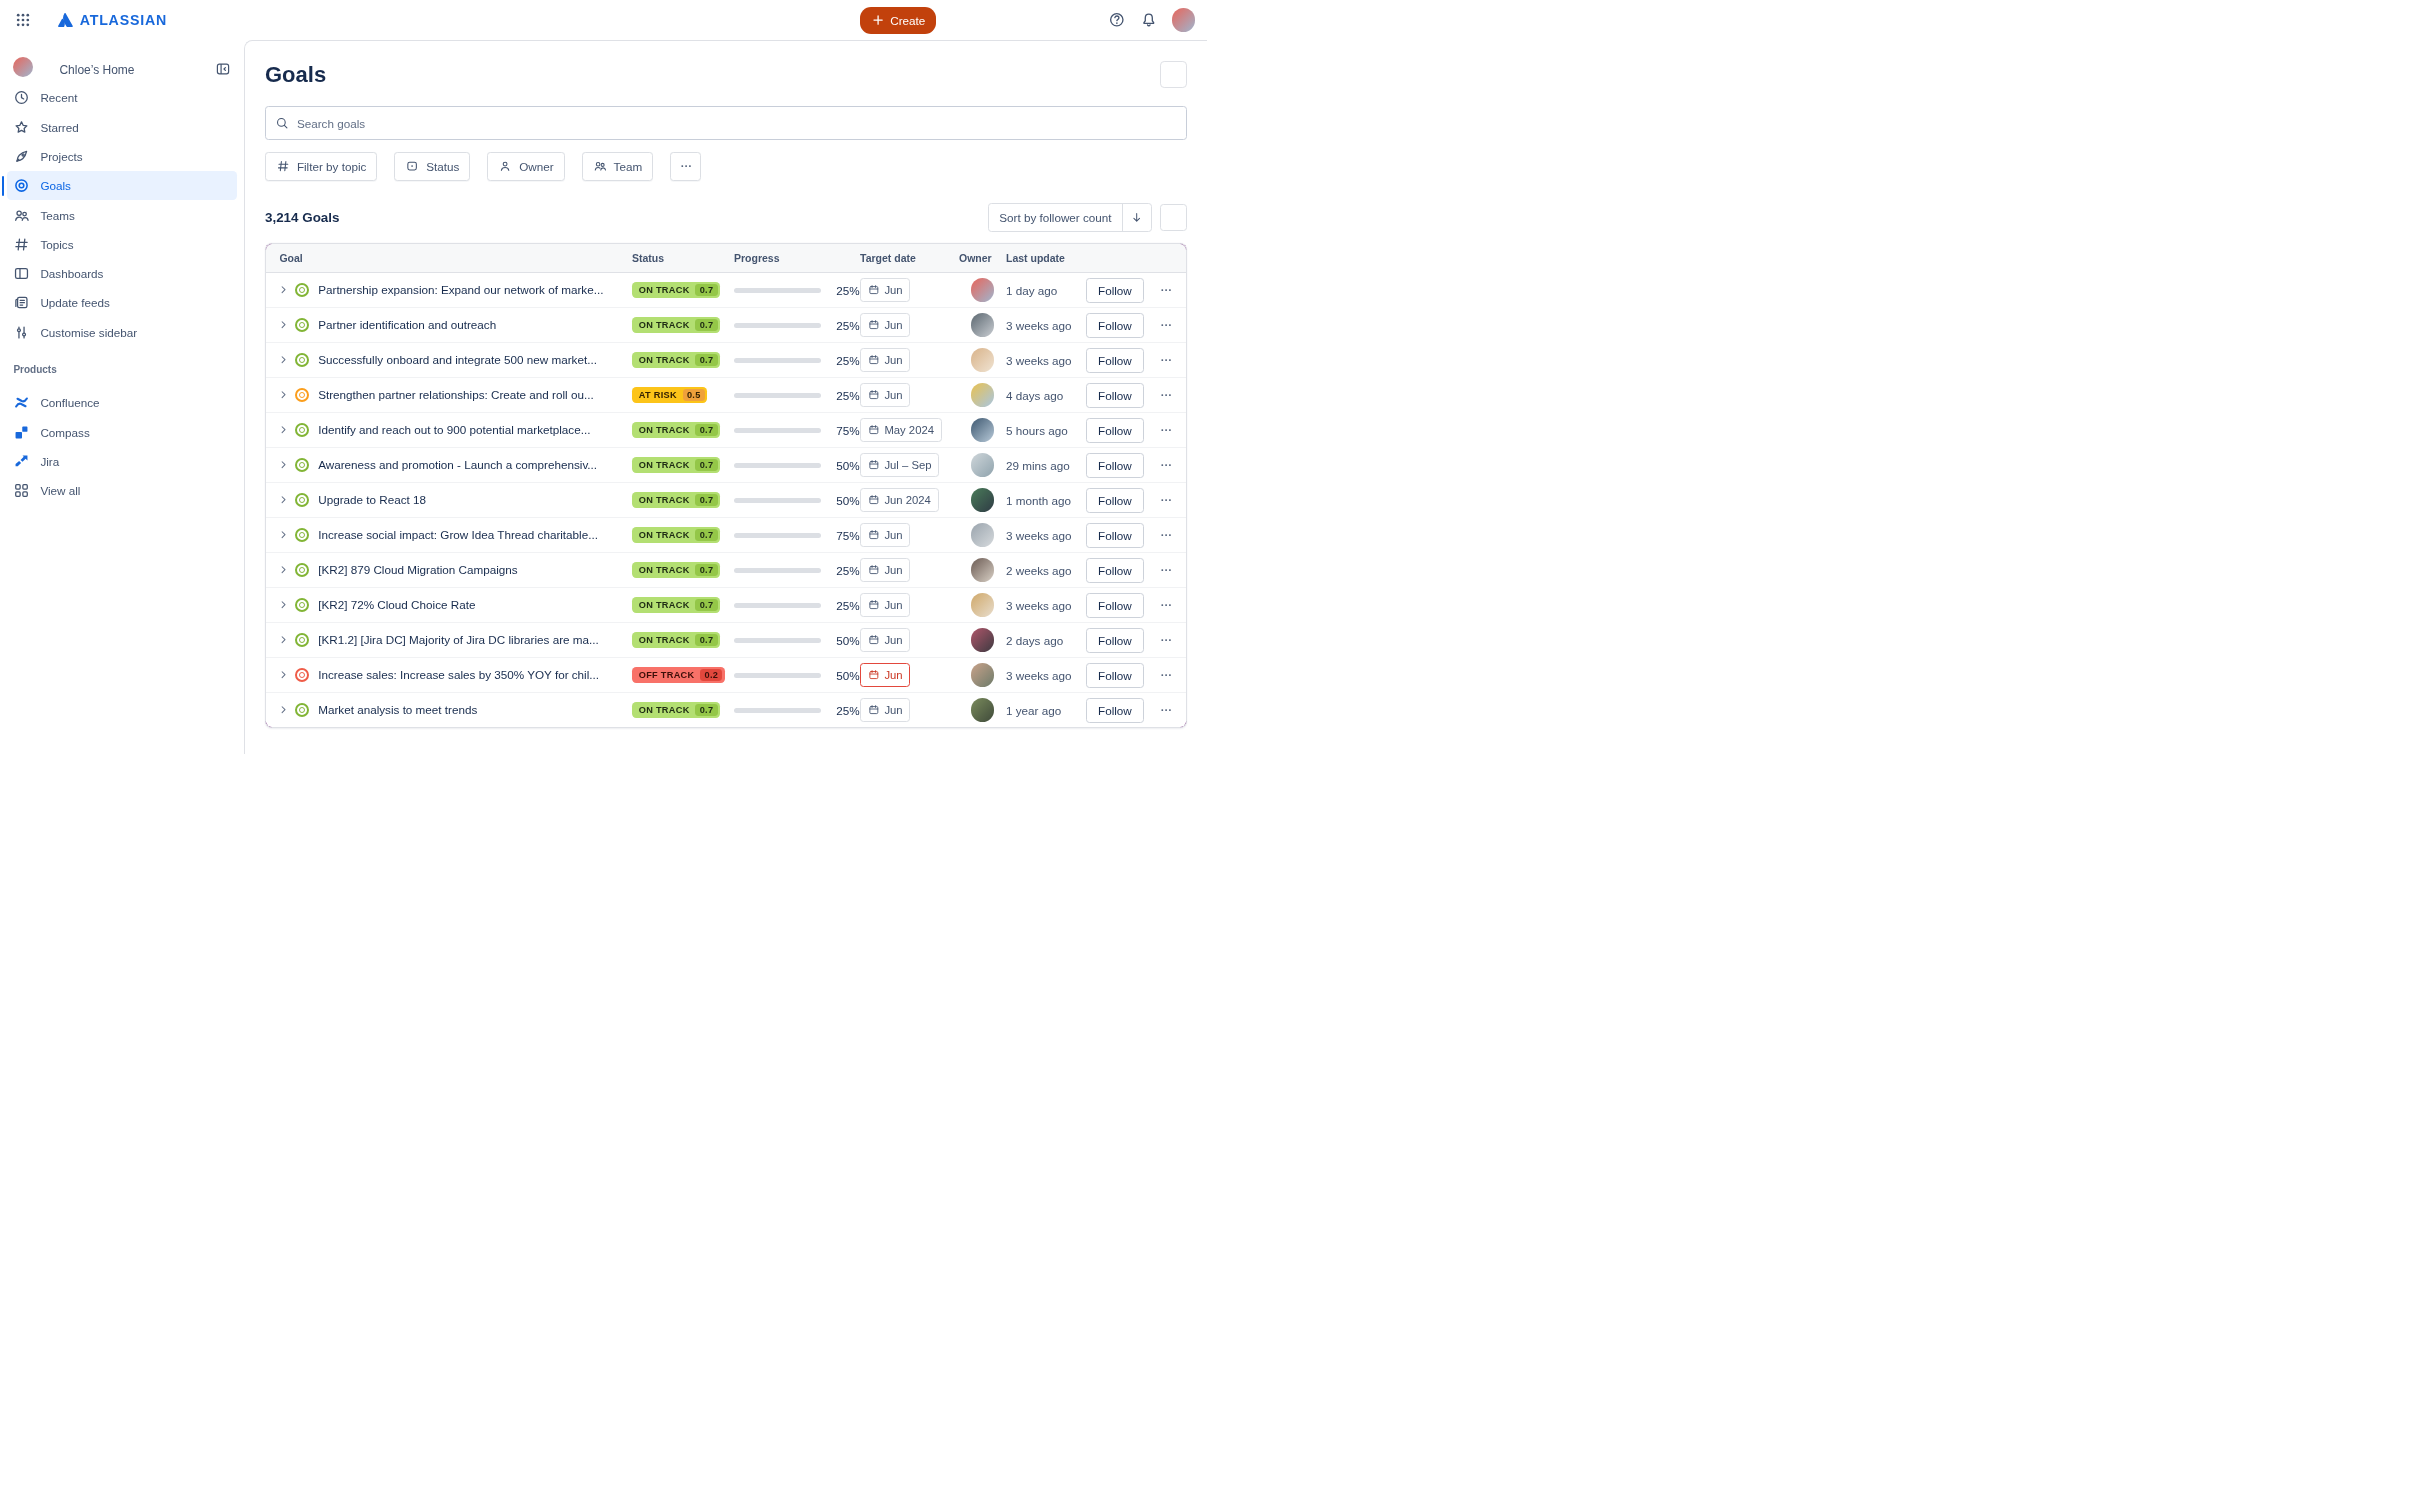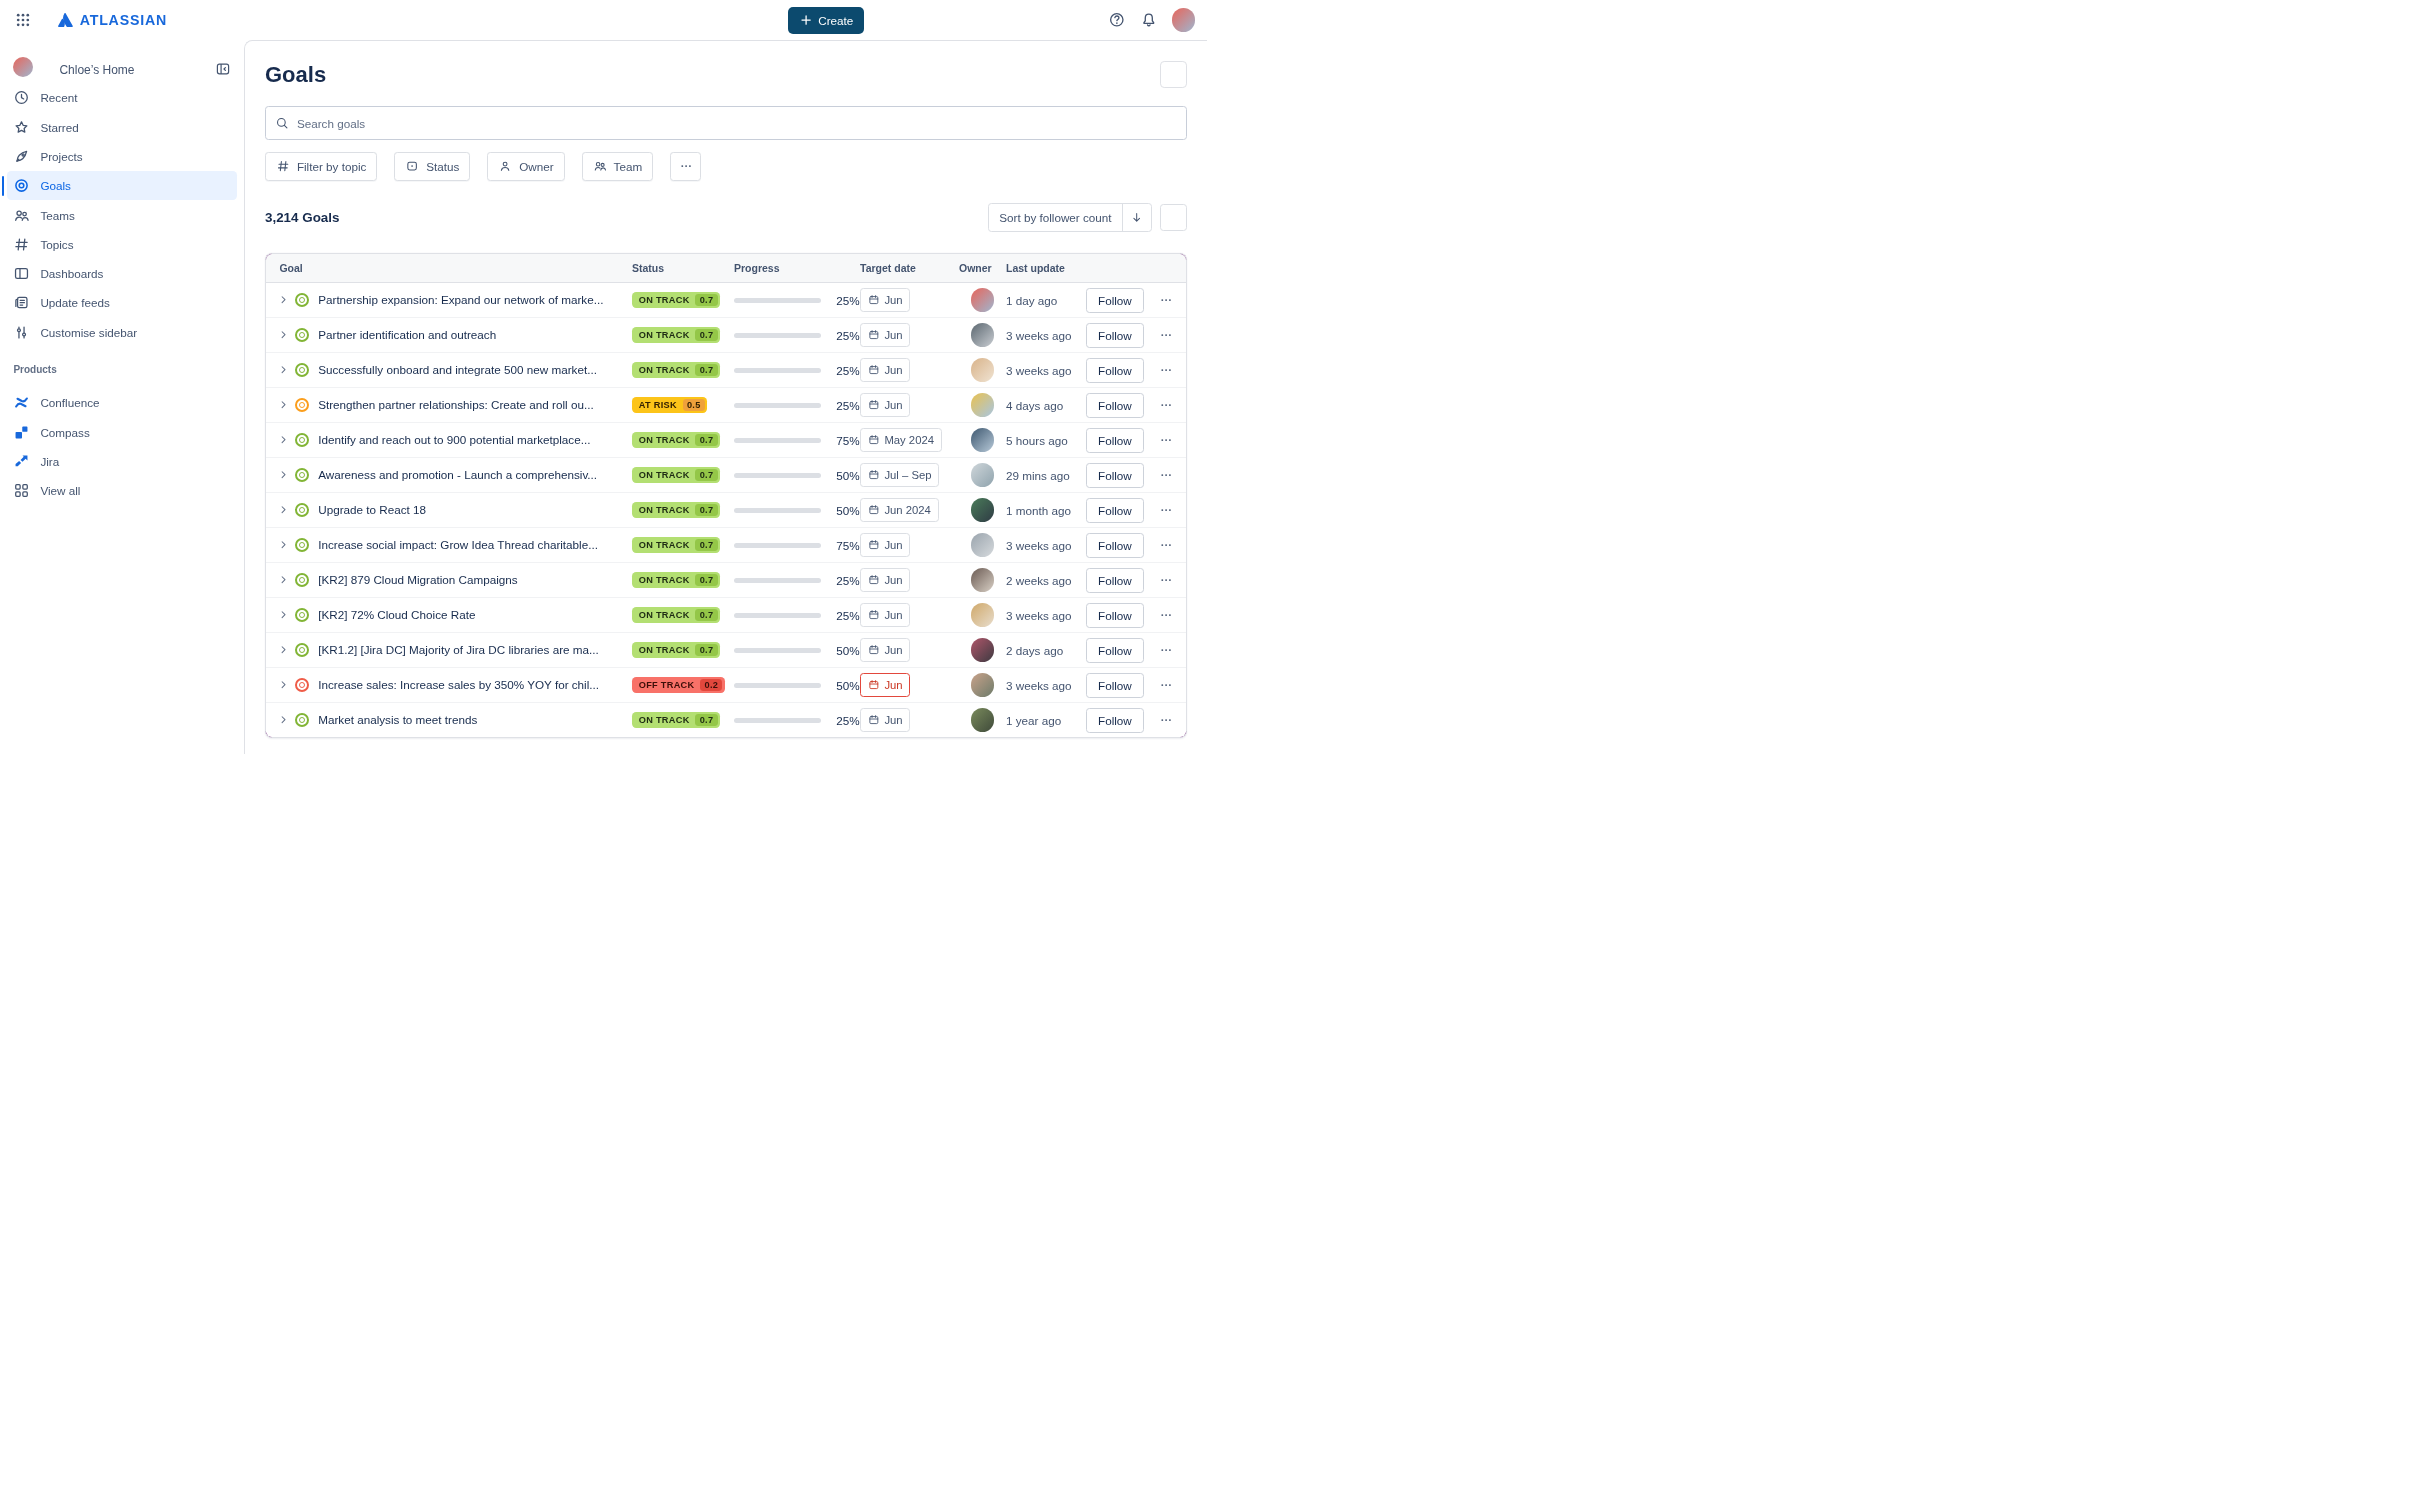--- a/index.html
+++ b/index.html
@@ -14,22 +14,22 @@
   .grid-btn{width:22px;height:22px;color:#44546F}
   .grid-btn svg{width:16px;height:16px}
   .brand{display:flex;align-items:center;gap:5px}
   .brand-mark svg{width:20px;height:20px}
   .brand-word{font-size:14.2px;font-weight:800;letter-spacing:0.8px;color:#1868DB}
   .search-global{position:absolute;left:251px;top:5.9px;width:560px;height:27px;border:0.8px solid #C8CED9;
     border-radius:5.9px;background:#fff;display:flex;align-items:center;justify-content:center;color:#626F86}
   .search-global .sg-icon{position:absolute;left:8.4px;top:5.9px;color:#44546F}
   .search-global .sg-icon svg{width:15px;height:15px}
   .sg-text{font-size:11.7px;color:#626F86}
-  .create-btn{position:absolute;left:788px;top:6.7px;height:27px;padding:0 11px;border:none;background:#0c4a6e;
-    color:#fff;border-radius:5px;display:flex;align-items:center;gap:5px;font-size:11.7px;font-weight:500;cursor:pointer}
+  .create-btn{position:absolute;left:860px;top:6.7px;height:27px;padding:0 11px;border:none;background:#c2410c;
+    color:#fff;border-radius:11px;display:flex;align-items:center;gap:5px;font-size:11.7px;font-weight:500;cursor:pointer}
   .create-btn svg{width:14.2px;height:14.2px}
   .tb-right{position:absolute;right:11.7px;top:0;height:40px;display:flex;align-items:center;gap:14.2px;color:#44546F}
   .tb-ic svg{width:17.6px;height:17.6px}
   .avatar{width:23.5px;height:23.5px;border-radius:50%;display:inline-block}
 
   
   .sidebar{position:absolute;left:0;top:40px;width:244px;bottom:0;background:#fff;padding-top:8.4px;box-sizing:border-box}
   .side-home{display:flex;align-items:flex-end;gap:26px;height:28.5px;margin:0 6.7px;padding:0 6.7px;border-radius:4.2px}
   .side-home .avatar{width:20px;height:20px}
   .side-home-label{font-size:12px;font-weight:500;color:#44546F;flex:1}
@@ -71,21 +71,21 @@
   .list-head{display:flex;align-items:center;justify-content:space-between;margin-top:22px}
   .count{font-size:13.4px;font-weight:700;color:#172B4D}
   .list-head-right{display:flex;align-items:center}
   .sort-group{display:flex;align-items:stretch;height:27px;border:0.8px solid #DCDFE4;border-radius:3.4px;background:#fff;cursor:pointer}
   .sort-label{display:flex;align-items:center;padding:0 10px;font-size:11.7px;color:#44546F}
   .sort-arrow{width:28px;border-left:0.8px solid #DCDFE4;color:#44546F;display:flex;align-items:center;justify-content:center}
   .sort-arrow svg{width:13.4px;height:13.4px}
   .cols-btn{width:27px;height:27px;margin-left:8.4px;border:0.8px solid #DCDFE4;border-radius:3.4px;background:#fff;color:#44546F;cursor:pointer}
 
   
-  .gtable{margin:21px 0 0;border:0.8px solid #DFE1E6;border-radius:6.7px;overflow:hidden;box-shadow:0 0.8px 1.7px rgba(23,43,77,.08);background:#701a75}
+  .gtable{margin:11px 0 0;border:0.8px solid #DFE1E6;border-radius:6.7px;overflow:hidden;box-shadow:0 0.8px 1.7px rgba(23,43,77,.08);background:#701a75}
   .trow{display:grid;grid-template-columns:22px 23.5px minmax(0,1fr) 102px 126px 99px 47px 80px 65px 30px;
     align-items:center;height:34px;padding:0 5px 0 6.7px}
   .thead{height:28px;background:#F7F8F9;border-bottom:0.8px solid #DFE1E6}
   .hc{font-size:10.5px;font-weight:700;color:#44546F}
   .h-goal{grid-column:1/4;padding-left:6.7px}
   .tbody .trow{background:#fff}
   .tbody .trow + .trow{border-top:0.8px solid #F1F2F4}
   .c{min-width:0;display:flex;align-items:center}
   .cell-chev{justify-content:center;color:#626F86;cursor:pointer}
   .cell-chev svg{width:13.4px;height:13.4px}

